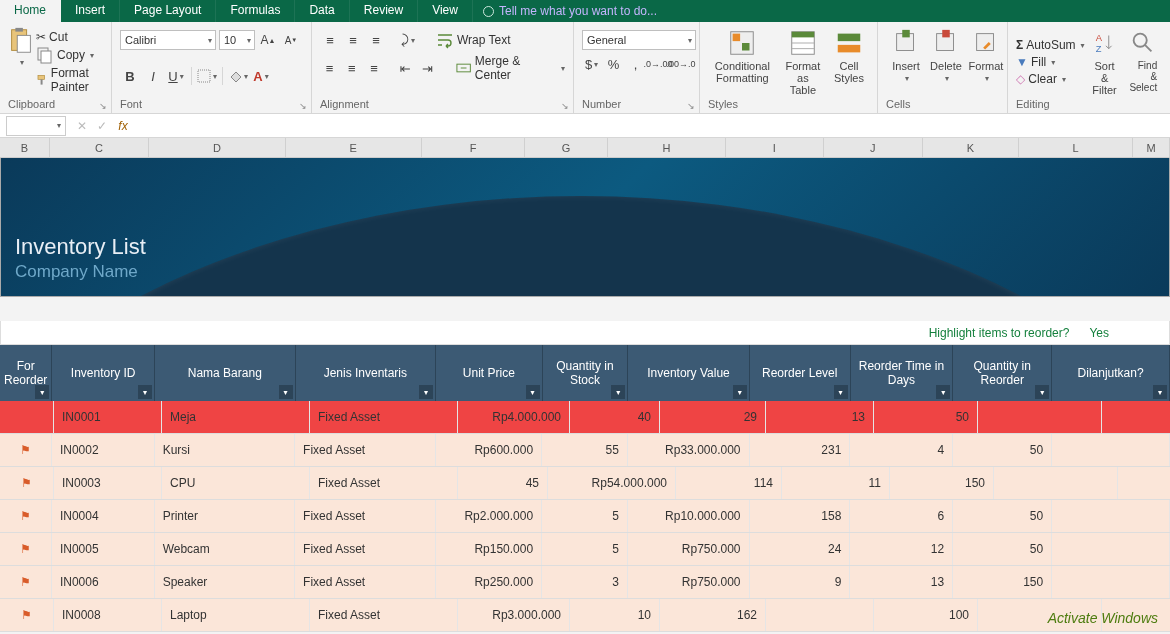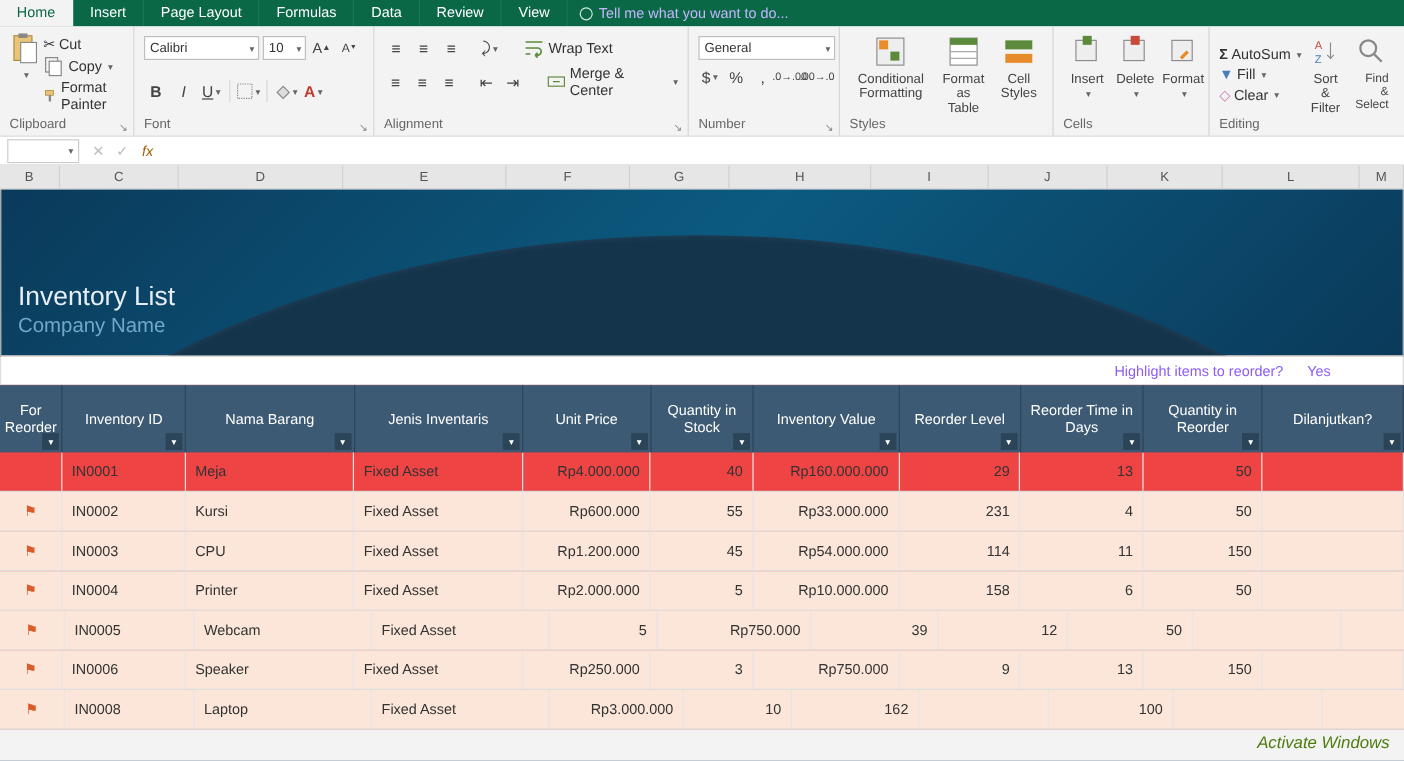--- a/index.html
+++ b/index.html
@@ -45,21 +45,21 @@
 .ch { text-align: center; font-size: 11px; color: #555; border-right: 1px solid #d0d0d0; display:flex; align-items:center; justify-content:center; cursor: pointer; }
 
 
 .banner { height: 139px; background: linear-gradient(135deg,#0a3a5a 0%, #0c5a80 50%, #0a3a5a 100%); position: relative; overflow: hidden; border: 1px solid #aaa; border-top: none; }
 .banner::after { content:''; position:absolute; width: 1400px; height: 900px; border-radius: 50%; background: #14344c; left: -120px; top: 38px; box-shadow: 0 -3px 10px rgba(255,255,255,.15) inset; }
 .banner-text { position: absolute; left: 14px; top: 76px; z-index: 2; }
 .banner-title { font-size: 22px; color: #e8eef5; font-weight: 300; }
 .banner-sub { font-size: 17px; color: #6fa8c9; font-weight: 300; margin-top: 2px; }
 
 
-.midrow { height: 24px; background: #fff; display: flex; align-items: center; justify-content: flex-end; padding-right: 60px; font-size: 12px; color: #8b5cf6; gap: 20px; border: 1px solid #ddd; border-top: none; }
+.midrow { height: 24px; background: #fff; display: flex; align-items: center; justify-content: flex-end; padding-right: 60px; font-size: 12px; color: #15803d; gap: 20px; border: 1px solid #ddd; border-top: none; margin-top: 24px; }
 
 
 .dtable { display: flex; flex-direction: column; background: #ef4444; }
 .dheader { display: flex; background: #3c5a74; color: #fff; height: 56px; }
 .dh { border-right: 1px solid #2c4458; display: flex; align-items: center; justify-content: center; text-align: center; font-size: 12px; padding: 4px; position: relative; }
 .flt { position: absolute; right: 2px; bottom: 2px; width: 14px; height: 14px; background: #2c4458; font-size: 8px; display:flex; align-items:center; justify-content:center; cursor:pointer; }
 .drow { display: flex; height: 33px; border-bottom: 1px solid #ddd; }
 .drow.hl { background: #fbe6d9; }
 .dc { border-right: 1px solid #e5e5e5; display: flex; align-items: center; padding: 0 8px; font-size: 12px; color: #333; overflow:hidden; }
 
@@ -384,21 +384,20 @@
       <div class="dh w10">Dilanjutkan?<div class="flt">▾</div></div>
     </div>
   <div id="tbody">
       <div class="drow">
         <div class="dc w0"></div>
         <div class="dc w1">IN0001</div>
         <div class="dc w2">Meja</div>
         <div class="dc w3">Fixed Asset</div>
         <div class="dc w4 tr-right">Rp4.000.000</div>
         <div class="dc w5 tr-right">40</div>
-        <div class="dc w6 tr-right">Rp160.000.000</div>
         <div class="dc w7 tr-right">29</div>
         <div class="dc w8 tr-right">13</div>
         <div class="dc w9 tr-right">50</div>
         <div class="dc w10"></div>
       </div>
       <div class="drow hl">
         <div class="dc w0" style="justify-content: center;">
           <span class="flagico">⚑</span>
         </div>
         <div class="dc w1">IN0002</div>
@@ -412,21 +411,20 @@
         <div class="dc w9 tr-right">50</div>
         <div class="dc w10"></div>
       </div>
       <div class="drow hl">
         <div class="dc w0" style="justify-content: center;">
           <span class="flagico">⚑</span>
         </div>
         <div class="dc w1">IN0003</div>
         <div class="dc w2">CPU</div>
         <div class="dc w3">Fixed Asset</div>
-        <div class="dc w4 tr-right">Rp1.200.000</div>
         <div class="dc w5 tr-right">45</div>
         <div class="dc w6 tr-right">Rp54.000.000</div>
         <div class="dc w7 tr-right">114</div>
         <div class="dc w8 tr-right">11</div>
         <div class="dc w9 tr-right">150</div>
         <div class="dc w10"></div>
       </div>
       <div class="drow hl">
         <div class="dc w0" style="justify-content: center;">
           <span class="flagico">⚑</span>
@@ -442,23 +440,24 @@
         <div class="dc w9 tr-right">50</div>
         <div class="dc w10"></div>
       </div>
       <div class="drow hl">
         <div class="dc w0" style="justify-content: center;">
           <span class="flagico">⚑</span>
         </div>
         <div class="dc w1">IN0005</div>
         <div class="dc w2">Webcam</div>
         <div class="dc w3">Fixed Asset</div>
+        <div class="dc w4 tr-right">Rp150.000</div>
         <div class="dc w5 tr-right">5</div>
         <div class="dc w6 tr-right">Rp750.000</div>
-        <div class="dc w7 tr-right">39</div>
+        <div class="dc w7 tr-right">24</div>
         <div class="dc w8 tr-right">12</div>
         <div class="dc w9 tr-right">50</div>
         <div class="dc w10"></div>
       </div>
       <div class="drow hl">
         <div class="dc w0" style="justify-content: center;">
           <span class="flagico">⚑</span>
         </div>
         <div class="dc w1">IN0006</div>
         <div class="dc w2">Speaker</div>

